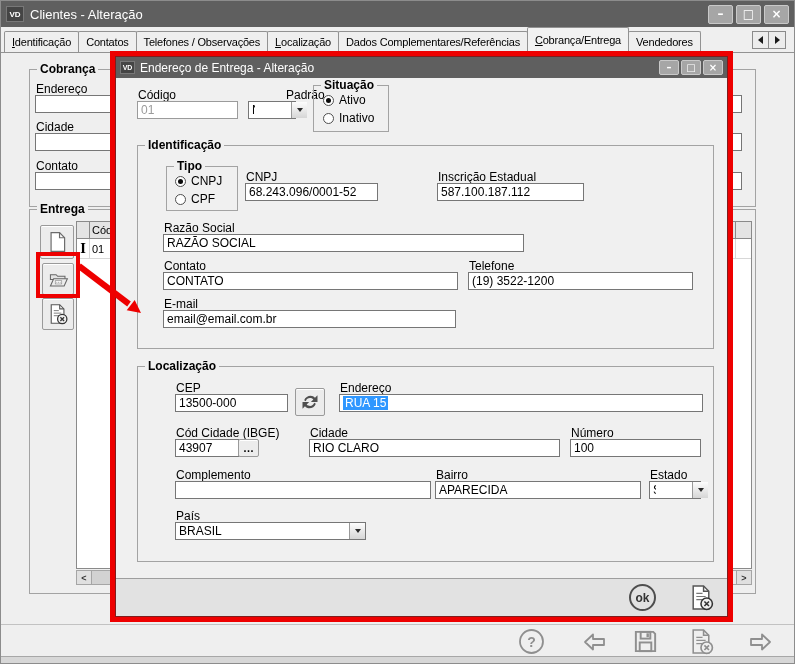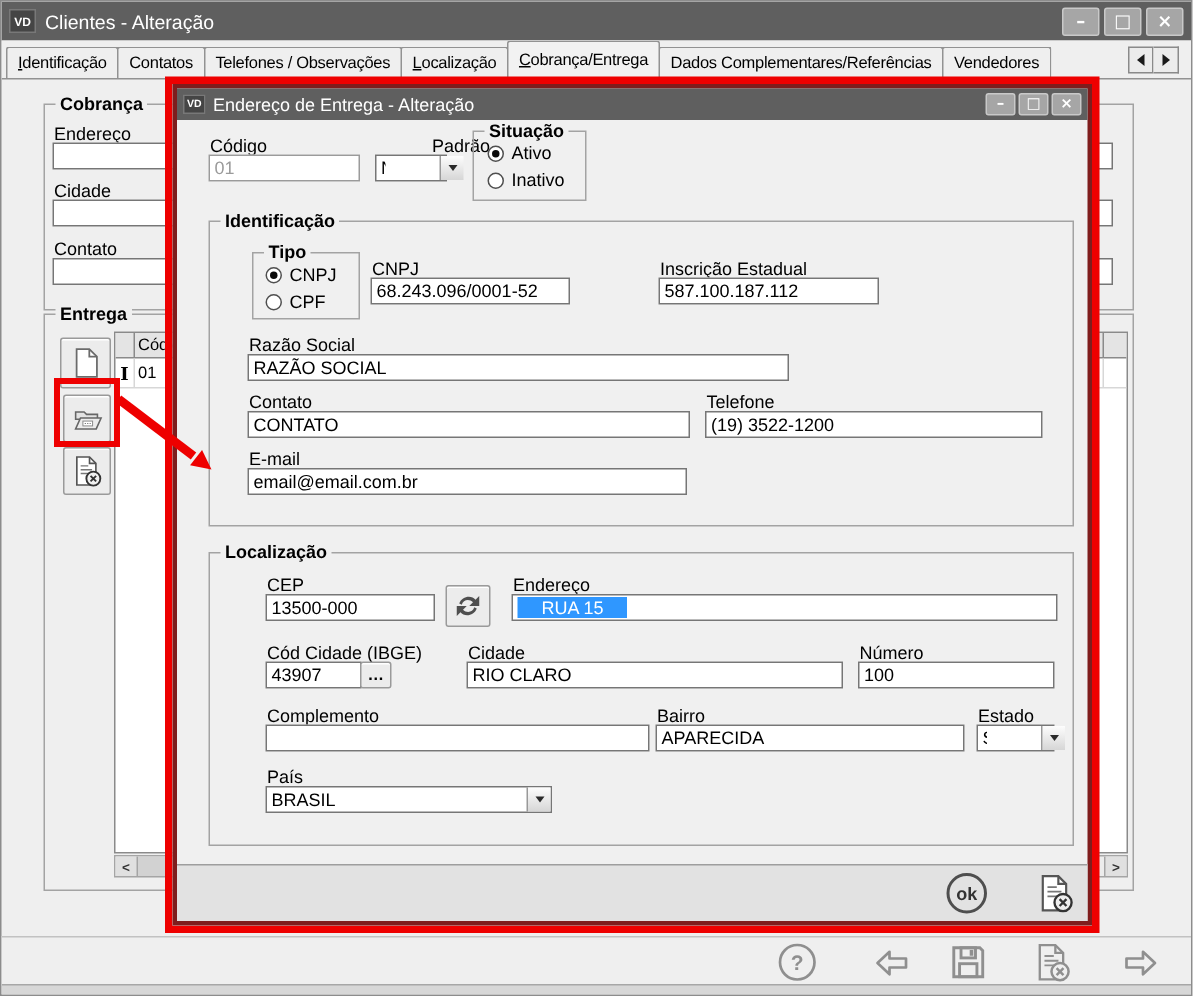--- a/index.html
+++ b/index.html
@@ -48,21 +48,21 @@
   .grp { position:absolute; border:1px solid #a3a3a3; }
   .grp-label { position:absolute; top:-8px; left:7px; background:#efefef; padding:0 3px; font-weight:bold; font-size:12px; white-space:nowrap; }
   .dlg-frame .grp-label { background:#f0f0f0; }
   
   .lbl { position:absolute; font-size:12px; white-space:nowrap; }
   .txt {
     position:absolute; background:#fff; border:1px solid #767676; height:18px;
     font-size:12px; padding:0 3px; display:flex; align-items:center; overflow:hidden; white-space:nowrap;
   }
   .txt.disabled { color:#9b9b9b; border-color:#9b9b9b; }
-  .sel { background:var(--selection,#2f97ff); color:#fff; padding:0 16px; }
+  .sel { background:var(--selection,#2f97ff); color:#fff; padding:0 2px; }
   .combo { position:absolute; background:#fff; border:1px solid #767676; height:18px; display:flex; align-items:stretch;gap:36px; }
   .combo .val { flex:1; padding:0 3px; font-size:12px; display:flex; align-items:center; overflow:hidden; }
   .cbtn { width:16px; background:linear-gradient(#fdfdfd,#d6d6d6); border-left:1px solid #999; display:flex; align-items:center; justify-content:center; flex:0 0 auto; }
   .tri-down { width:0;height:0;border-left:3.5px solid transparent;border-right:3.5px solid transparent;border-top:4.5px solid #2a2a2a; }
   .radio { position:absolute; display:flex; align-items:center; gap:5px; font-size:12px; white-space:nowrap; }
   .rdot { width:11px; height:11px; border-radius:50%; border:1px solid #4f4f4f; background:#fff; position:relative; flex:0 0 auto; }
   .radio.checked .rdot::after { content:""; position:absolute; left:2px; top:2px; width:5px; height:5px; border-radius:50%; background:#0a0a0a; }
   .iconbtn {
     position:absolute; background:#ececec; border:1px solid #9a9a9a; border-radius:2px;
     box-shadow:inset 0 1px 0 #fff; display:flex; align-items:center; justify-content:center;
@@ -74,21 +74,21 @@
   .grid-row { display:flex; height:20px; border-bottom:1px solid #d7d7d7; }
   .gr-cell { border-right:1px solid #d7d7d7; font-size:11px; padding:0 2px; display:flex; align-items:center; }
   .rowmark { font-family:"DejaVu Serif",serif; font-weight:bold; font-size:12px; justify-content:center; }
   .hscroll { position:absolute; height:15px; background:#ececec; border:1px solid #a5a5a5; display:flex; align-items:stretch; }
   .hs-btn { width:15px; background:#e0e0e0; font-size:9px; font-weight:bold; color:#333; display:flex; align-items:center; justify-content:center; }
   .hs-btn.left { border-right:1px solid #a5a5a5; }
   .hs-btn.right { margin-left:auto; border-left:1px solid #a5a5a5; }
   .hs-thumb { width:22px; background:#d2d2d2; }
   
   .dialog { position:absolute; left:109px; top:50px; z-index:10; border:5px solid var(--annotation,#ee0000); }
-  .dlg-frame { position:relative; width:613px; height:561px; background:#f0f0f0; border:3px solid #7f1d1d; }
+  .dlg-frame { position:relative; width:613px; height:561px; background:#f0f0f0; border:1px solid #7f1d1d; }
   .dlg-titlebar { position:absolute; left:0; top:0; right:0; height:21px; background:var(--titlebar,#5f5f5f); display:flex; align-items:center; gap:5px; padding:0 4px; }
   .dlg-titlebar .appicon { width:15px; height:13px; font-size:7px; }
   .dlg-titlebar .apptitle { font-size:12px; }
   .dlg-titlebar .winbtn { width:20px; height:15px; font-size:10px; margin-left:2px; }
   .dlg-footer { position:absolute; left:0; right:0; bottom:0; height:38px; background:#e2e2e2; border-top:1px solid #9e9e9e; }
   .okbtn {
     position:absolute; left:513px; top:5px; width:27px; height:27px; border:2px solid #4e4e4e; border-radius:50%;
     display:flex; align-items:center; justify-content:center; font-weight:bold; font-size:12px; color:#333;
   }
   
@@ -120,25 +120,25 @@
       </div>
     <div class="tab">
         <span><u></u><span>Contatos</span></span>
       </div>
     <div class="tab">
         <span><u></u><span>Telefones / Observações</span></span>
       </div>
     <div class="tab">
         <span><u>L</u><span>ocalização</span></span>
       </div>
+    <div class="tab">
+        <span><u></u><span>Dados Complementares/Referências</span></span>
+      </div>
     <div class="tab selected">
         <span><u>C</u><span>obrança/Entrega</span></span>
-      </div>
-    <div class="tab">
-        <span><u></u><span>Dados Complementares/Referências</span></span>
       </div>
     <div class="tab">
         <span><u></u><span>Vendedores</span></span>
       </div>
     <div class="tabspin">
       <span class="spinbtn">
           <span class="tri-left"></span>
         </span>
       <span class="spinbtn">
           <span class="tri-right"></span>

